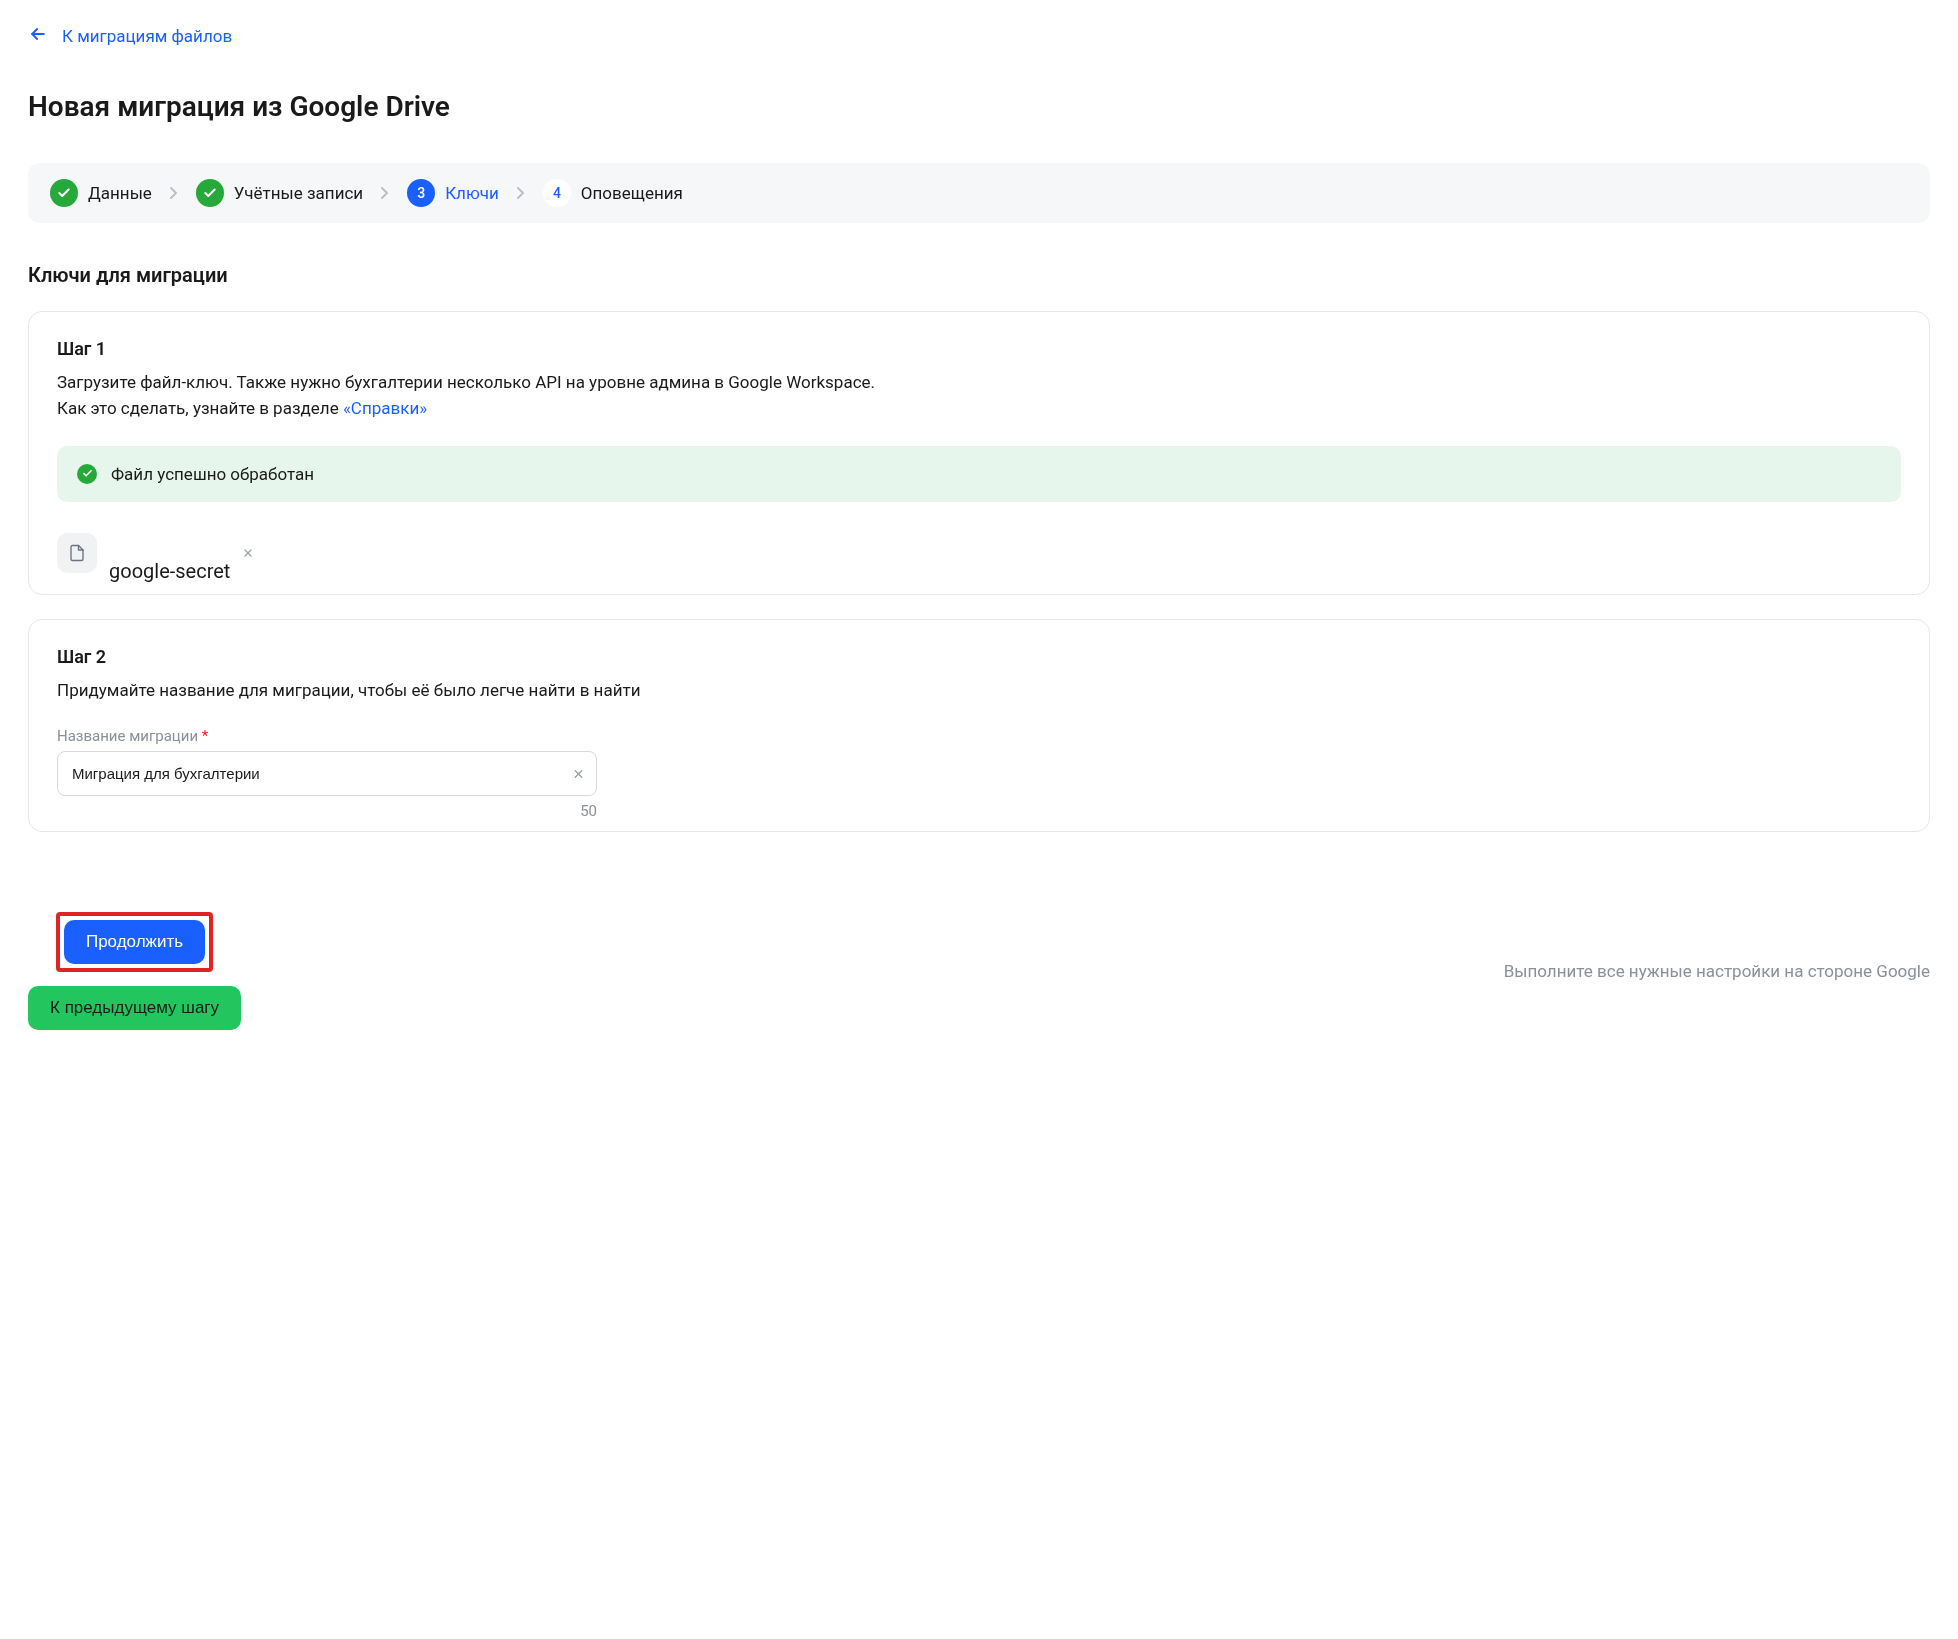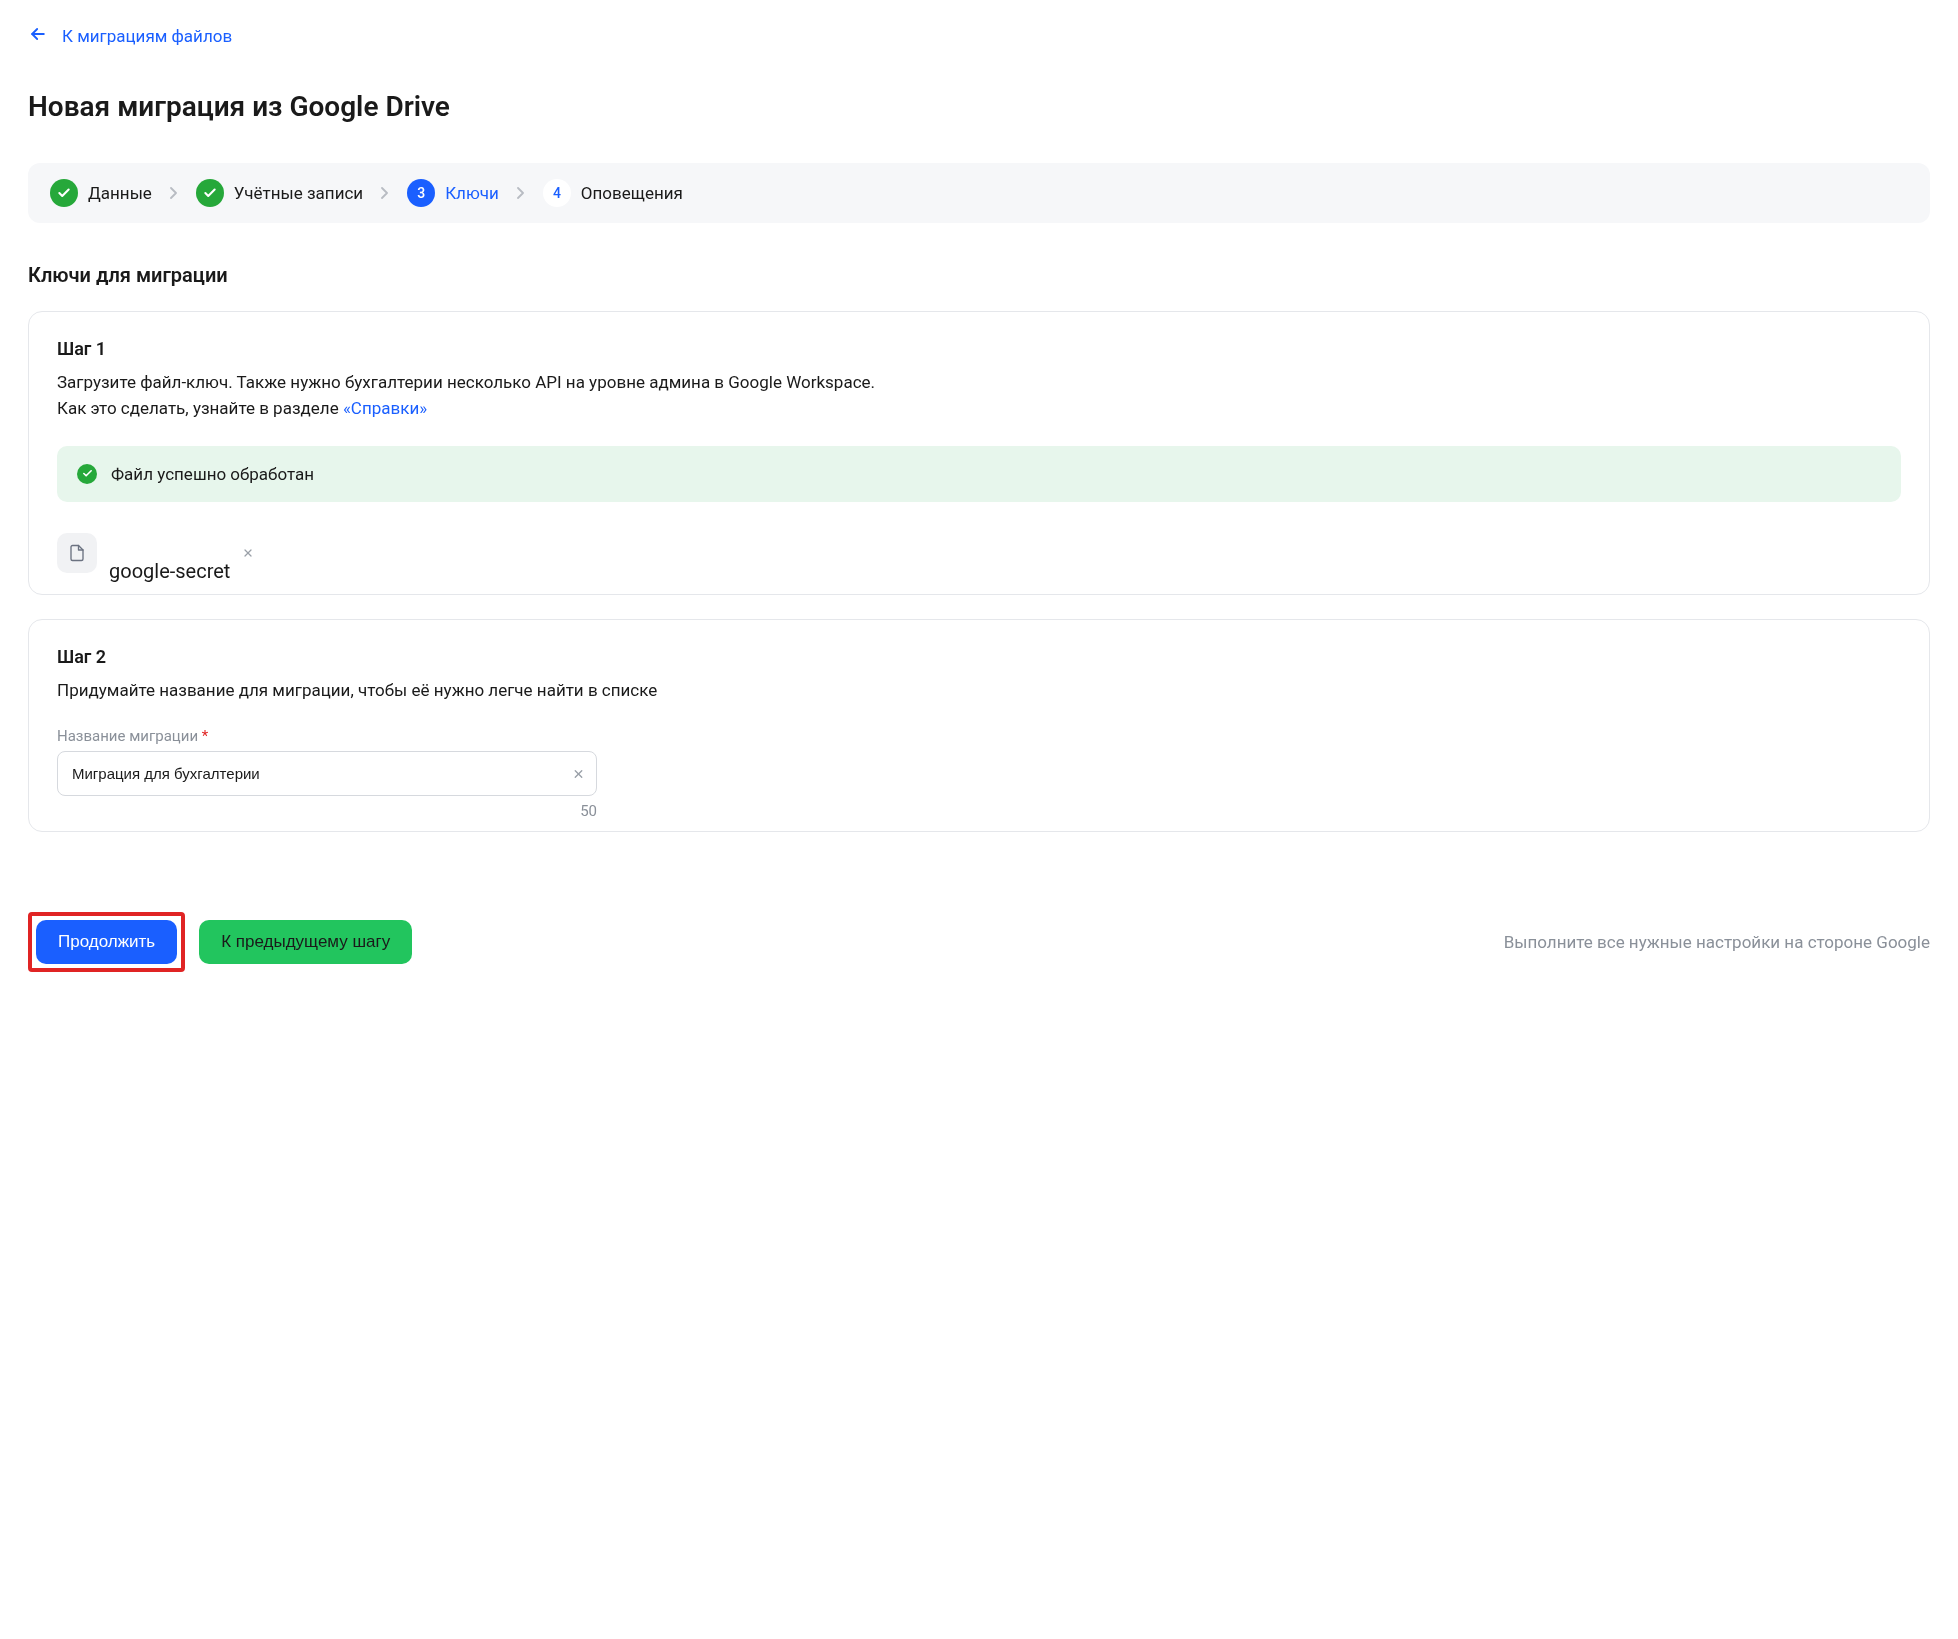--- a/index.html
+++ b/index.html
@@ -172,20 +172,21 @@
       display: flex;
       align-items: center;
       justify-content: space-between;
       padding: 20px 0 24px 0;
       margin-top: 60px;
     }
     .footer-left {
       display: flex;
       align-items: center;
       gap: 14px;
+      flex-direction: column;
     }
     .highlight-box {
       border: 4px solid #e02424;
       border-radius: 4px;
       padding: 4px;
       display: inline-block;
     }
     .btn {
       display: inline-flex;
       align-items: center;
@@ -289,21 +290,21 @@
       <svg viewBox="0 0 24 24" fill="none" stroke="#9aa0a8" stroke-width="2.5" stroke-linecap="round">
           <line x1="18" y1="6" x2="6" y2="18"></line>
           <line x1="6" y1="6" x2="18" y2="18"></line>
         </svg>
     </span>
   </div>
 </div>
 
 <div class="card">
   <div class="card-title">Шаг 2</div>
-  <div class="card-desc">Придумайте название для миграции, чтобы её нужно легче найти в списке</div>
+  <div class="card-desc">Придумайте название для миграции, чтобы её было легче найти в найти</div>
 
   <div class="field-label">
     <span>Название миграции</span> <span class="req">*</span>
   </div>
   <div class="text-input-wrap">
     <input type="text" class="text-input" value="Миграция для бухгалтерии" style="">
     <span class="text-input-clear">
       <svg viewBox="0 0 24 24" fill="none" stroke="#9aa0a8" stroke-width="2.5" stroke-linecap="round">
           <line x1="18" y1="6" x2="6" y2="18"></line>
           <line x1="6" y1="6" x2="18" y2="18"></line>

